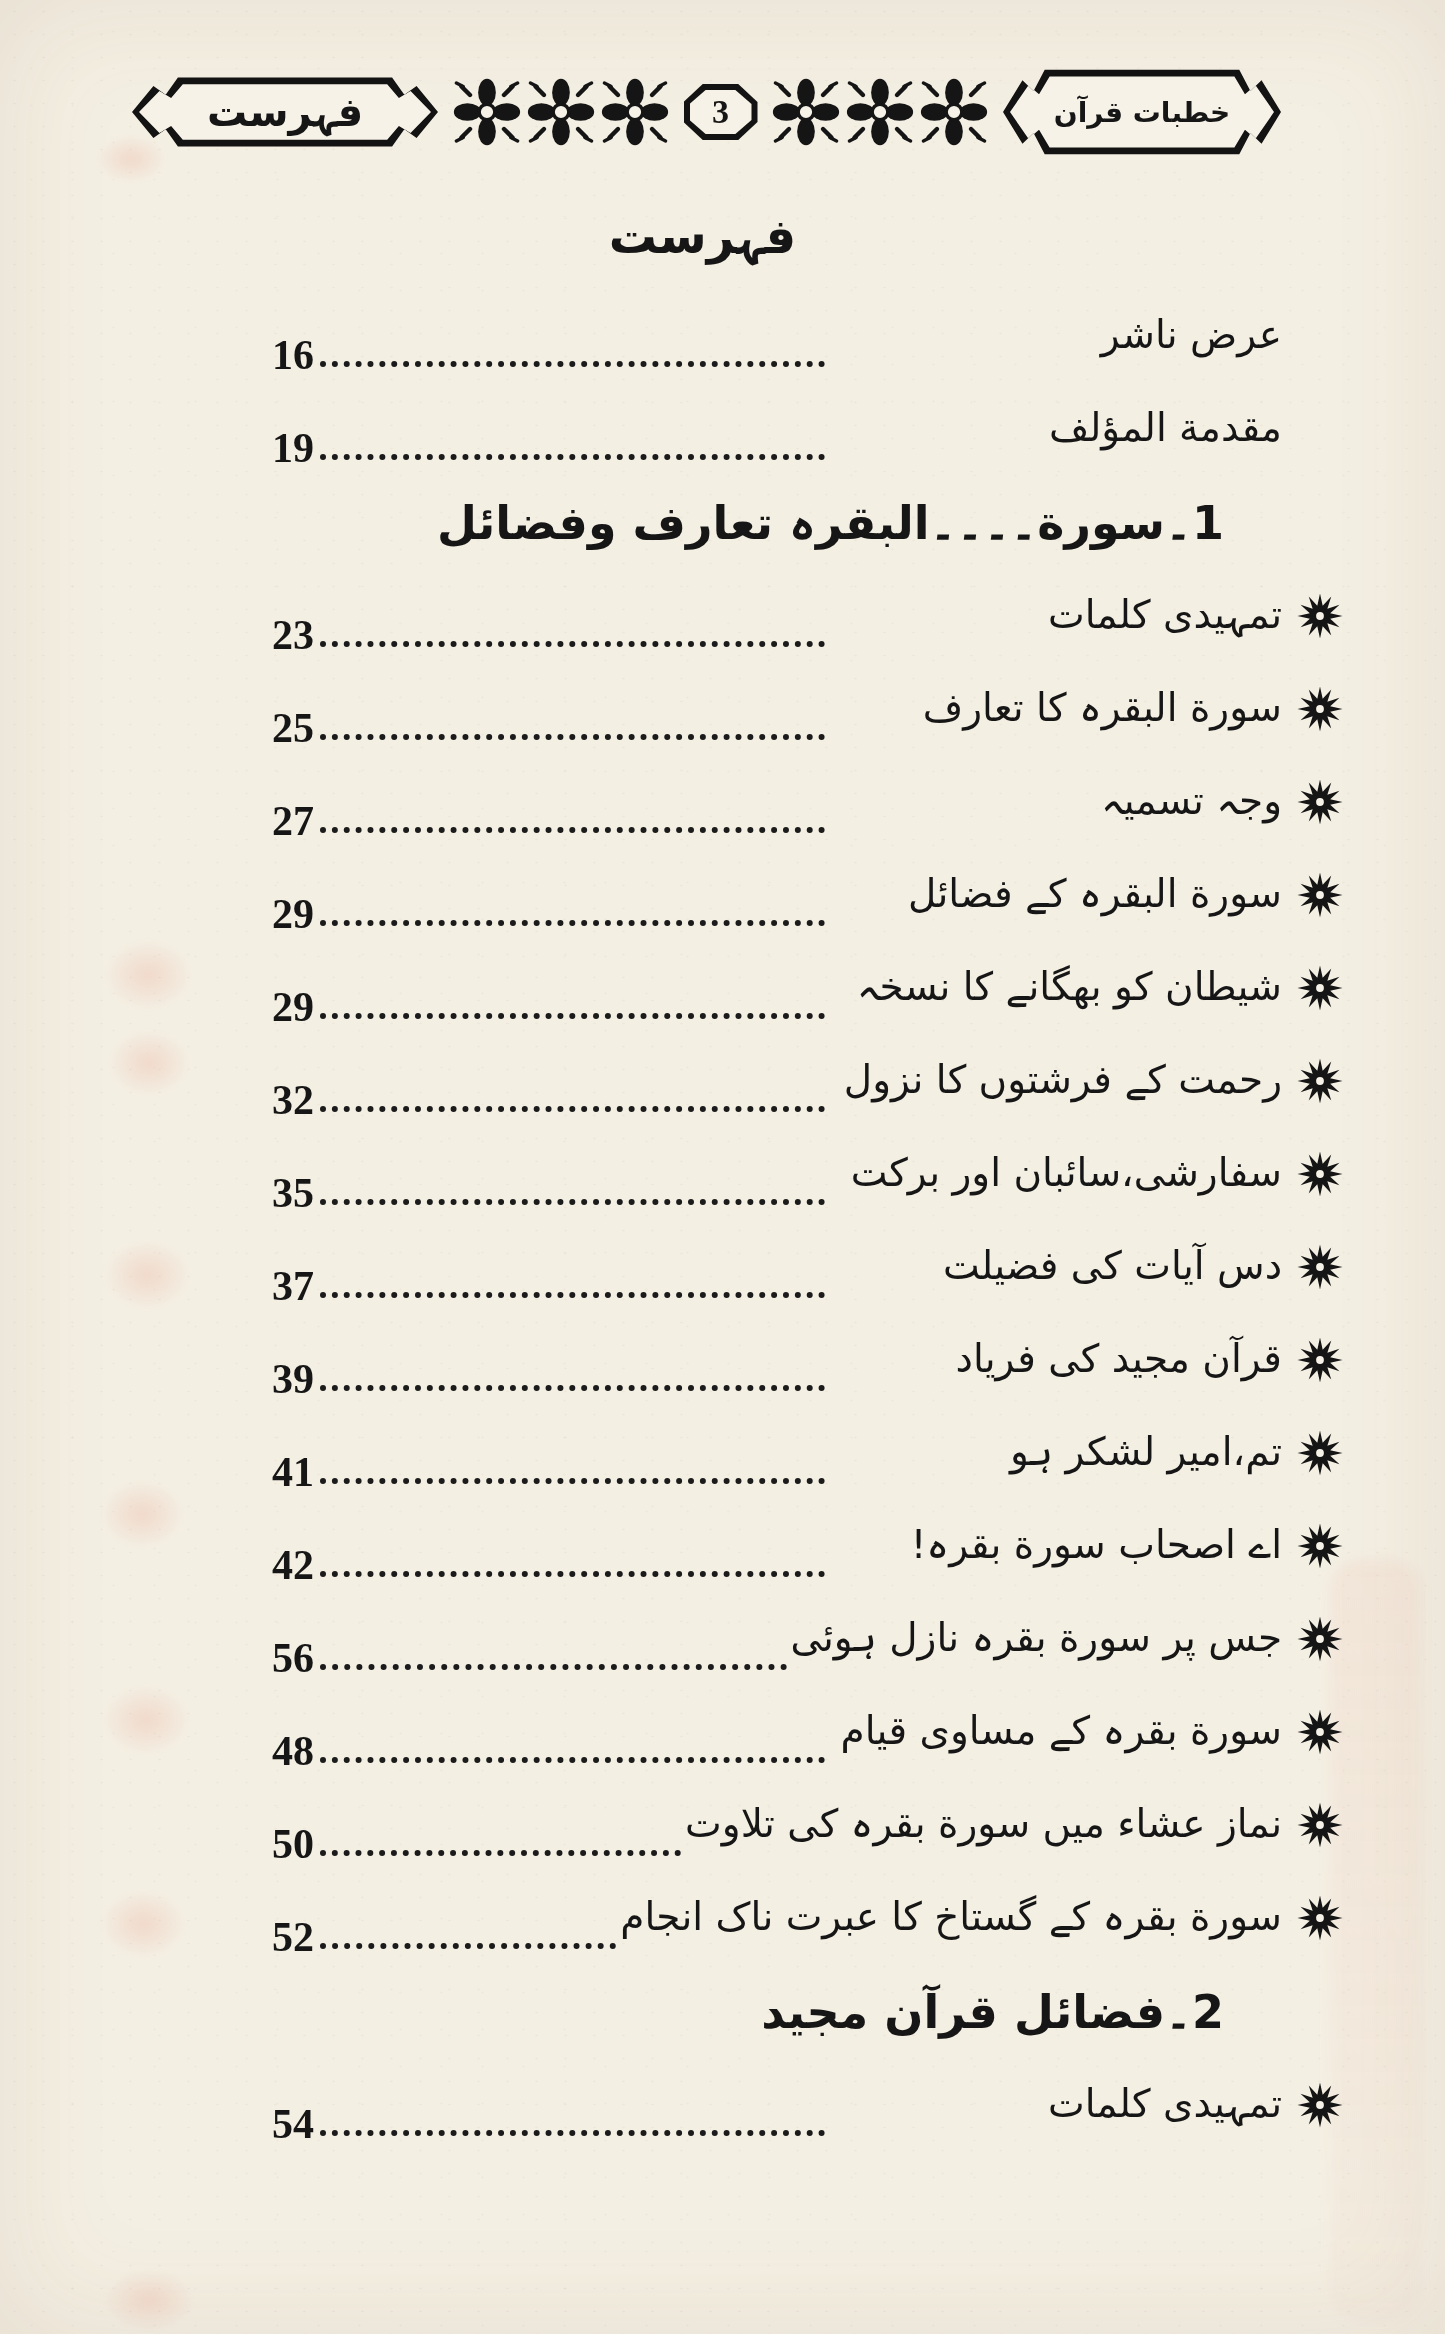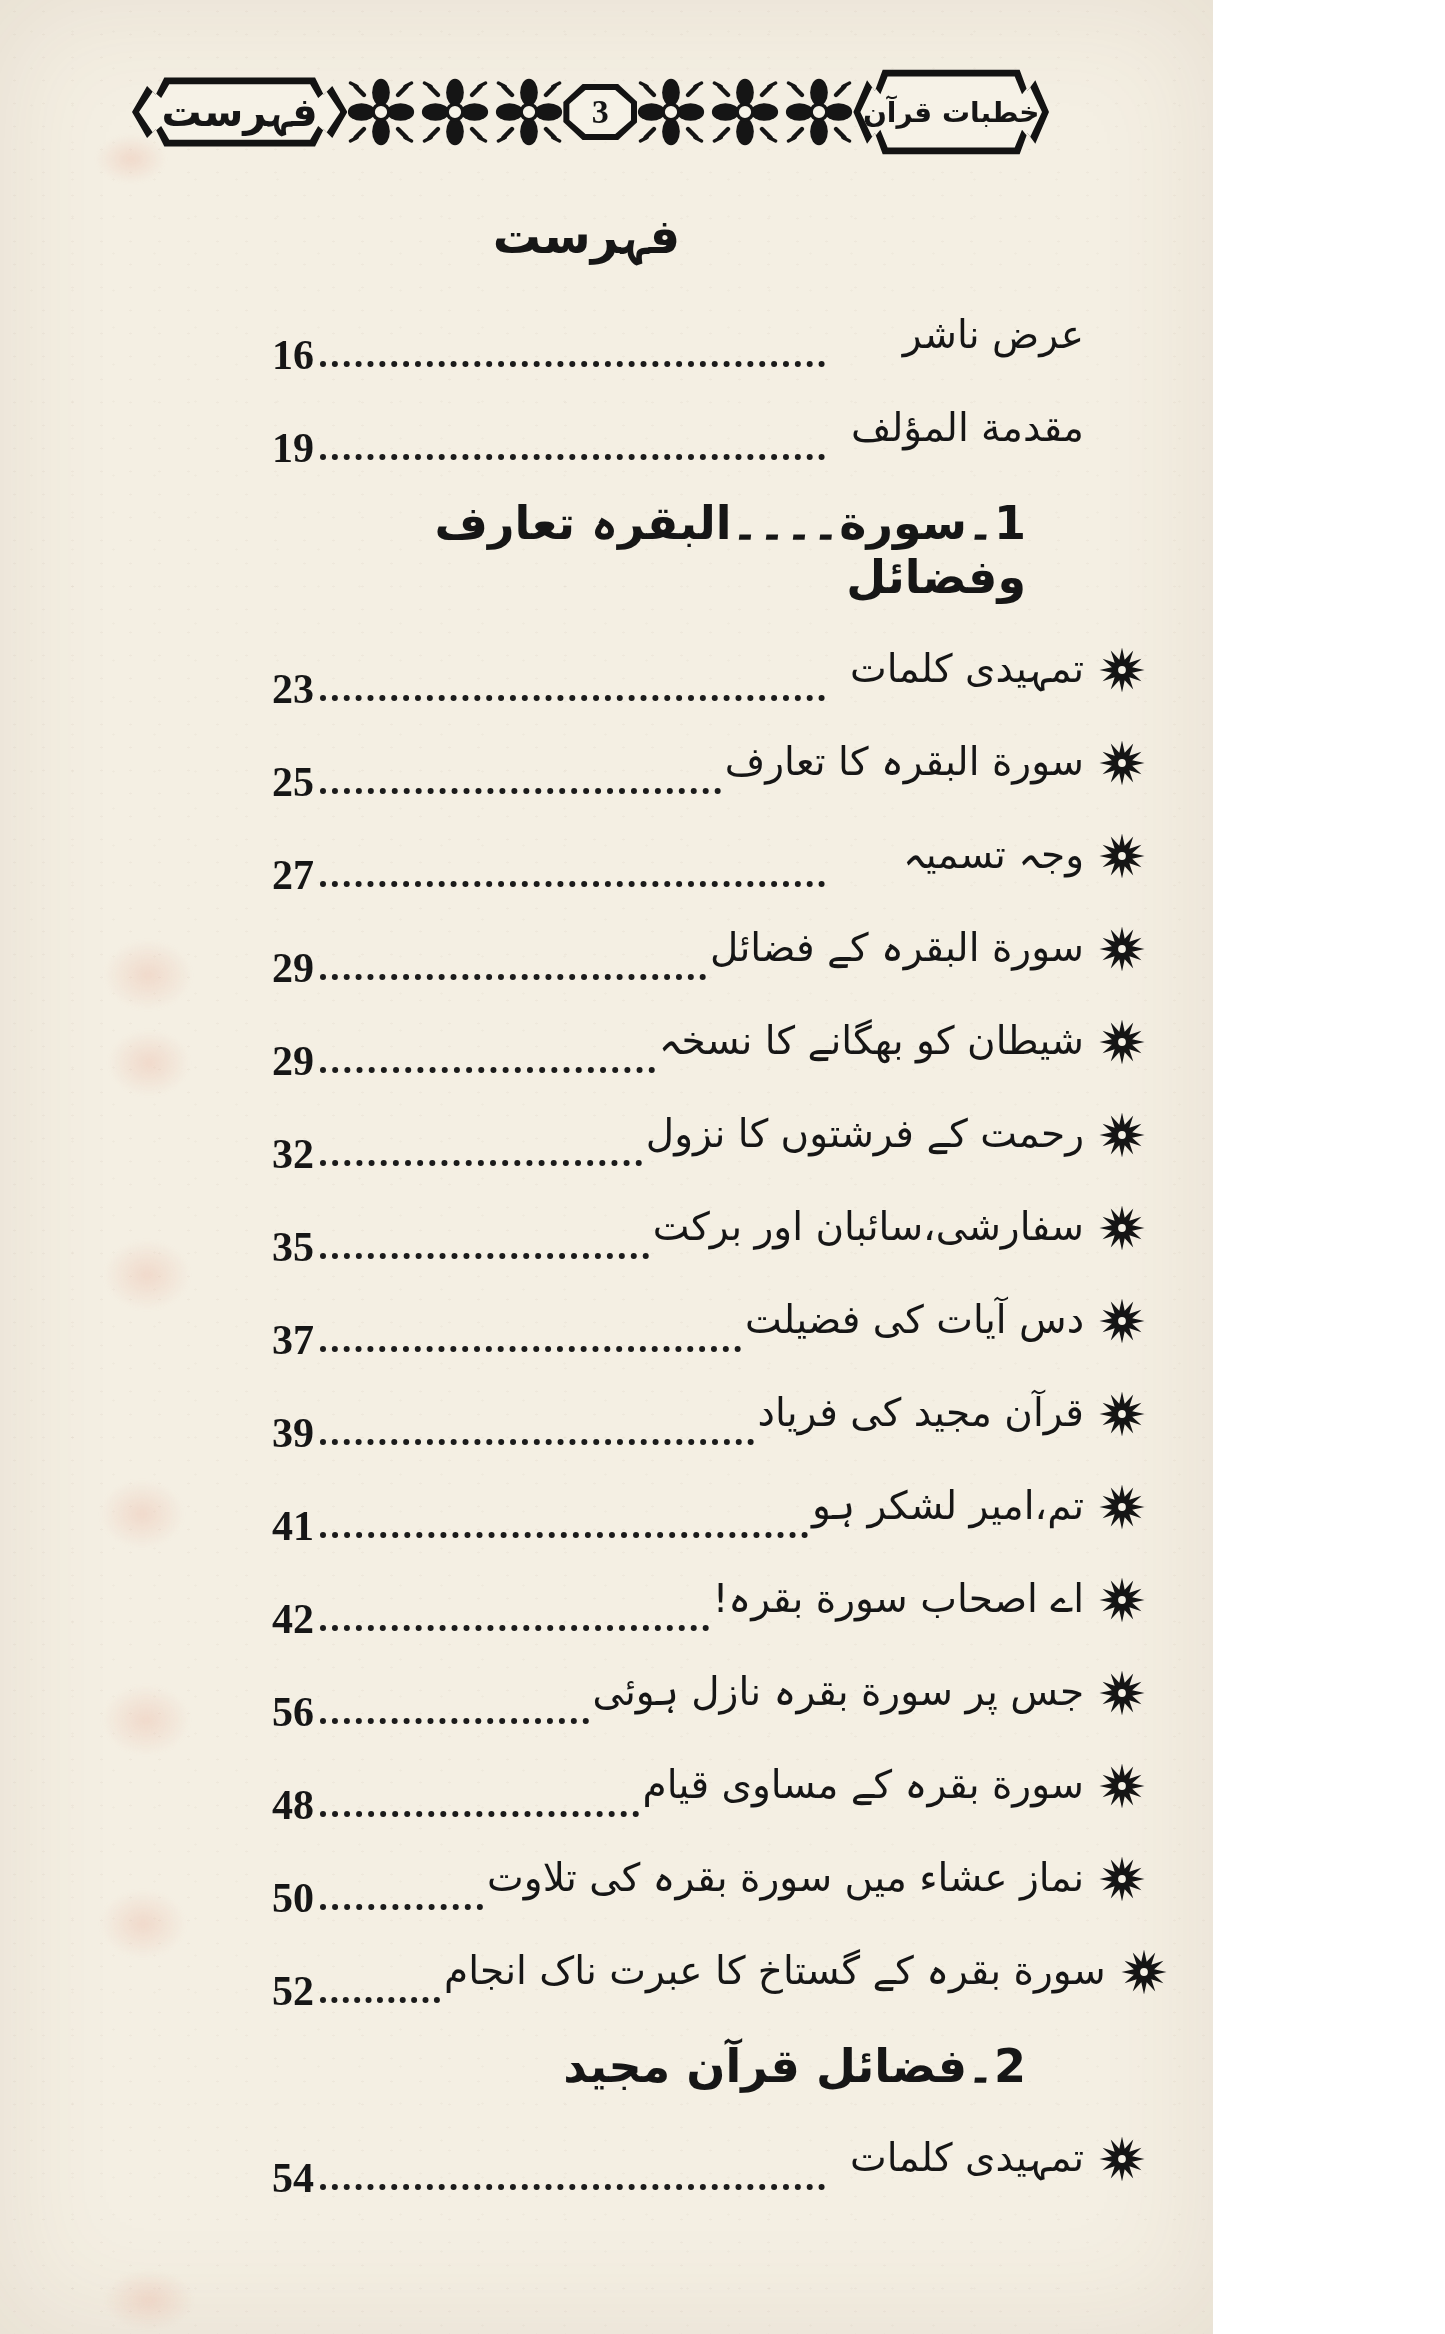--- a/index.html
+++ b/index.html
@@ -1,18 +1,18 @@
 <!DOCTYPE html>
 <html lang="ur"><head>
 <meta charset="utf-8">
 <style>
   html,body{margin:0;padding:0;}
   .page{
     position:relative;
-    width:1213px;height:2334px;
+    width:1445px;height:2334px;
     background-color:#f4efe3;
     background-image:
       radial-gradient(rgba(124,94,62,.055) 1px, transparent 1.4px),
       radial-gradient(rgba(124,94,62,.04) 1px, transparent 1.4px);
     background-size:29px 23px, 41px 37px;
     background-position:0 0, 11px 13px;
     overflow:hidden;
     box-shadow:inset 0 0 120px rgba(120,80,50,.10);
     font-family:"DejaVu Sans", sans-serif;
     color:#161616;
@@ -49,21 +49,21 @@
     clip-path:polygon(26% 0,74% 0,100% 32%,100% 68%,74% 100%,26% 100%,0 68%,0 32%);
     display:flex;align-items:center;justify-content:center;
   }
   .pagebox .num{font-family:"Liberation Serif", serif;font-weight:bold;font-size:34px;}
   
   .content{position:absolute;top:190px;left:0;width:100%;}
   .toc-heading{
     text-align:center;font-size:48px;font-weight:bold;direction:rtl;
     margin:18px 40px 46px 0;
   }
-  .toc-list{padding:0 67px 0 272px;}
+  .toc-list{padding:0 101px 0 272px;}
   .toc-row{
     display:flex;align-items:flex-end;
     min-height:66px;margin-bottom:27px;
   }
   .toc-row .pagenum{
     flex:0 0 auto;font-family:"Liberation Serif", serif;
     font-weight:bold;font-size:42px;line-height:1;
   }
   .toc-row .leader{
     flex:0 1 505px;height:0;border-bottom:6px dotted #1b1b1b;

